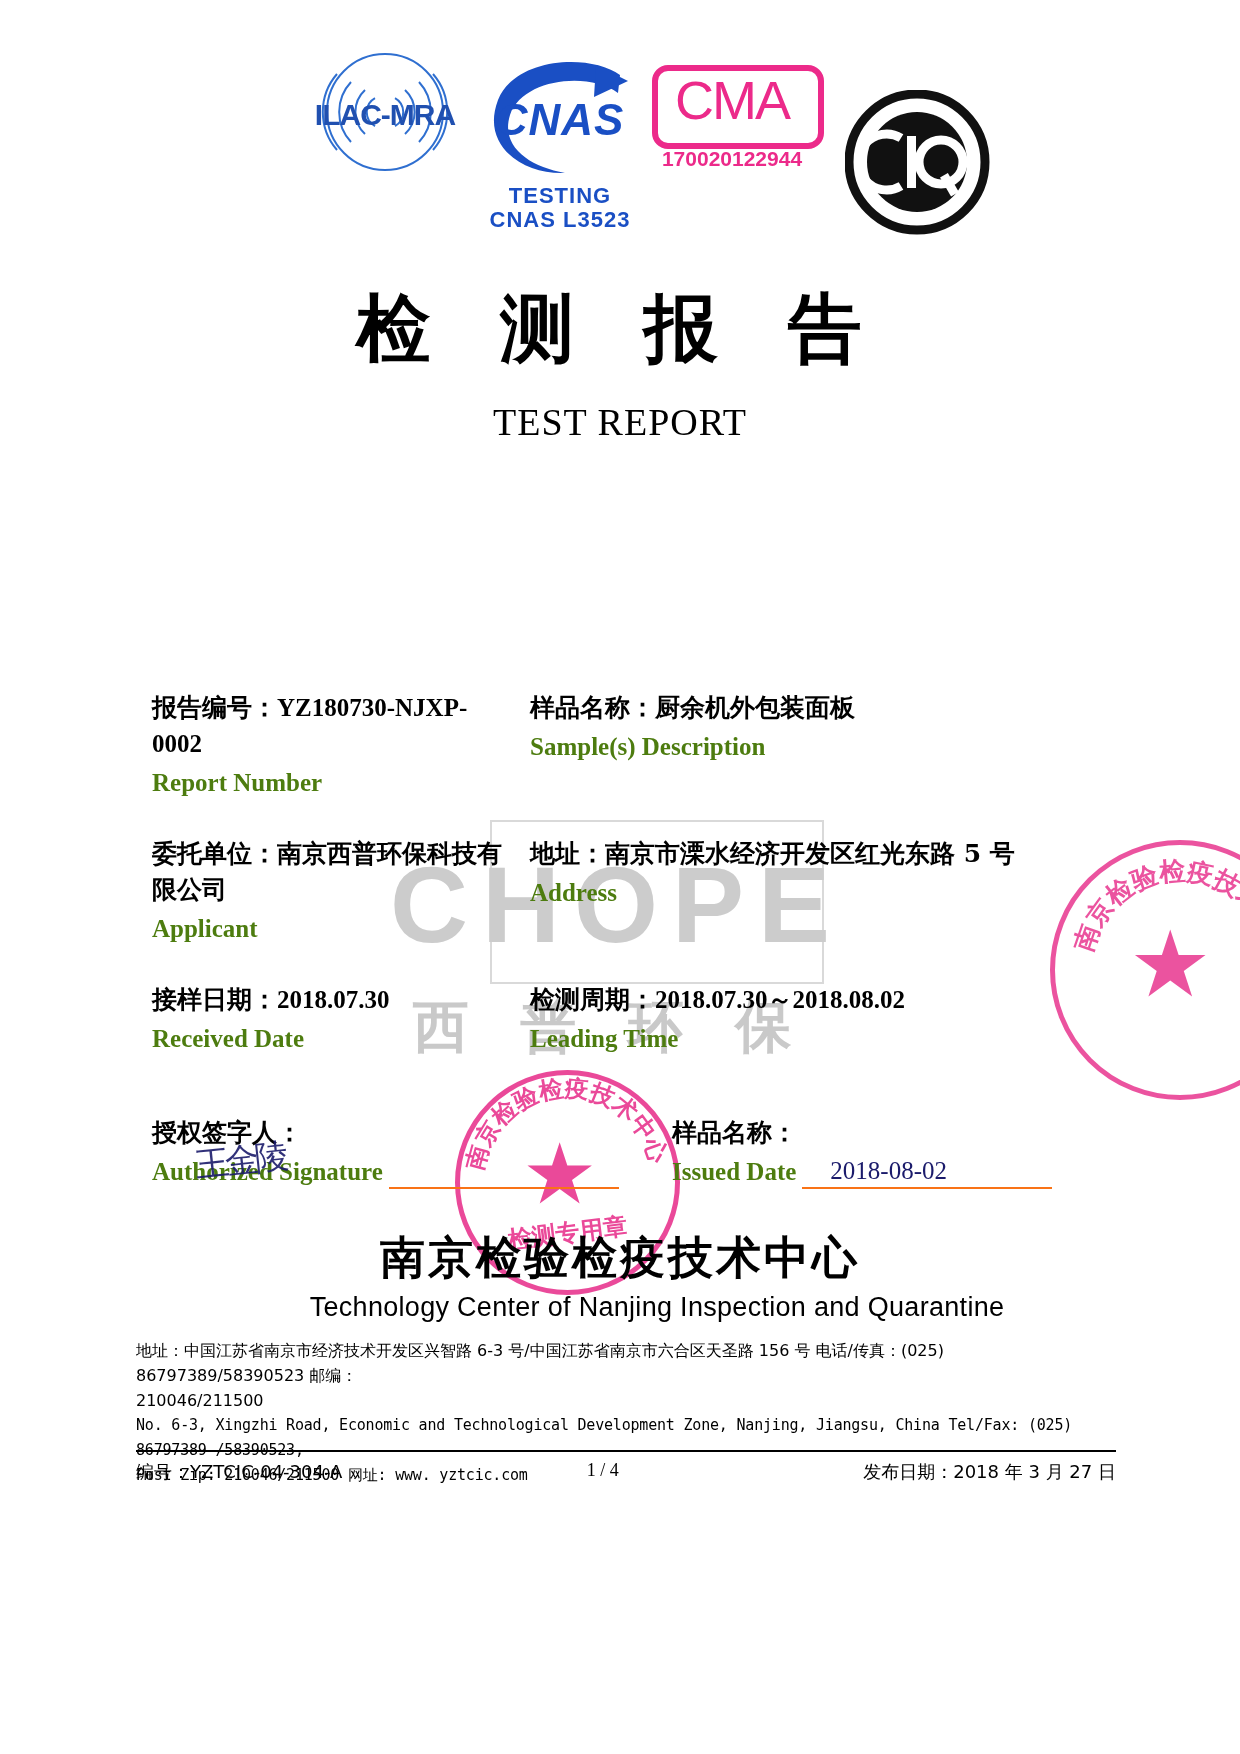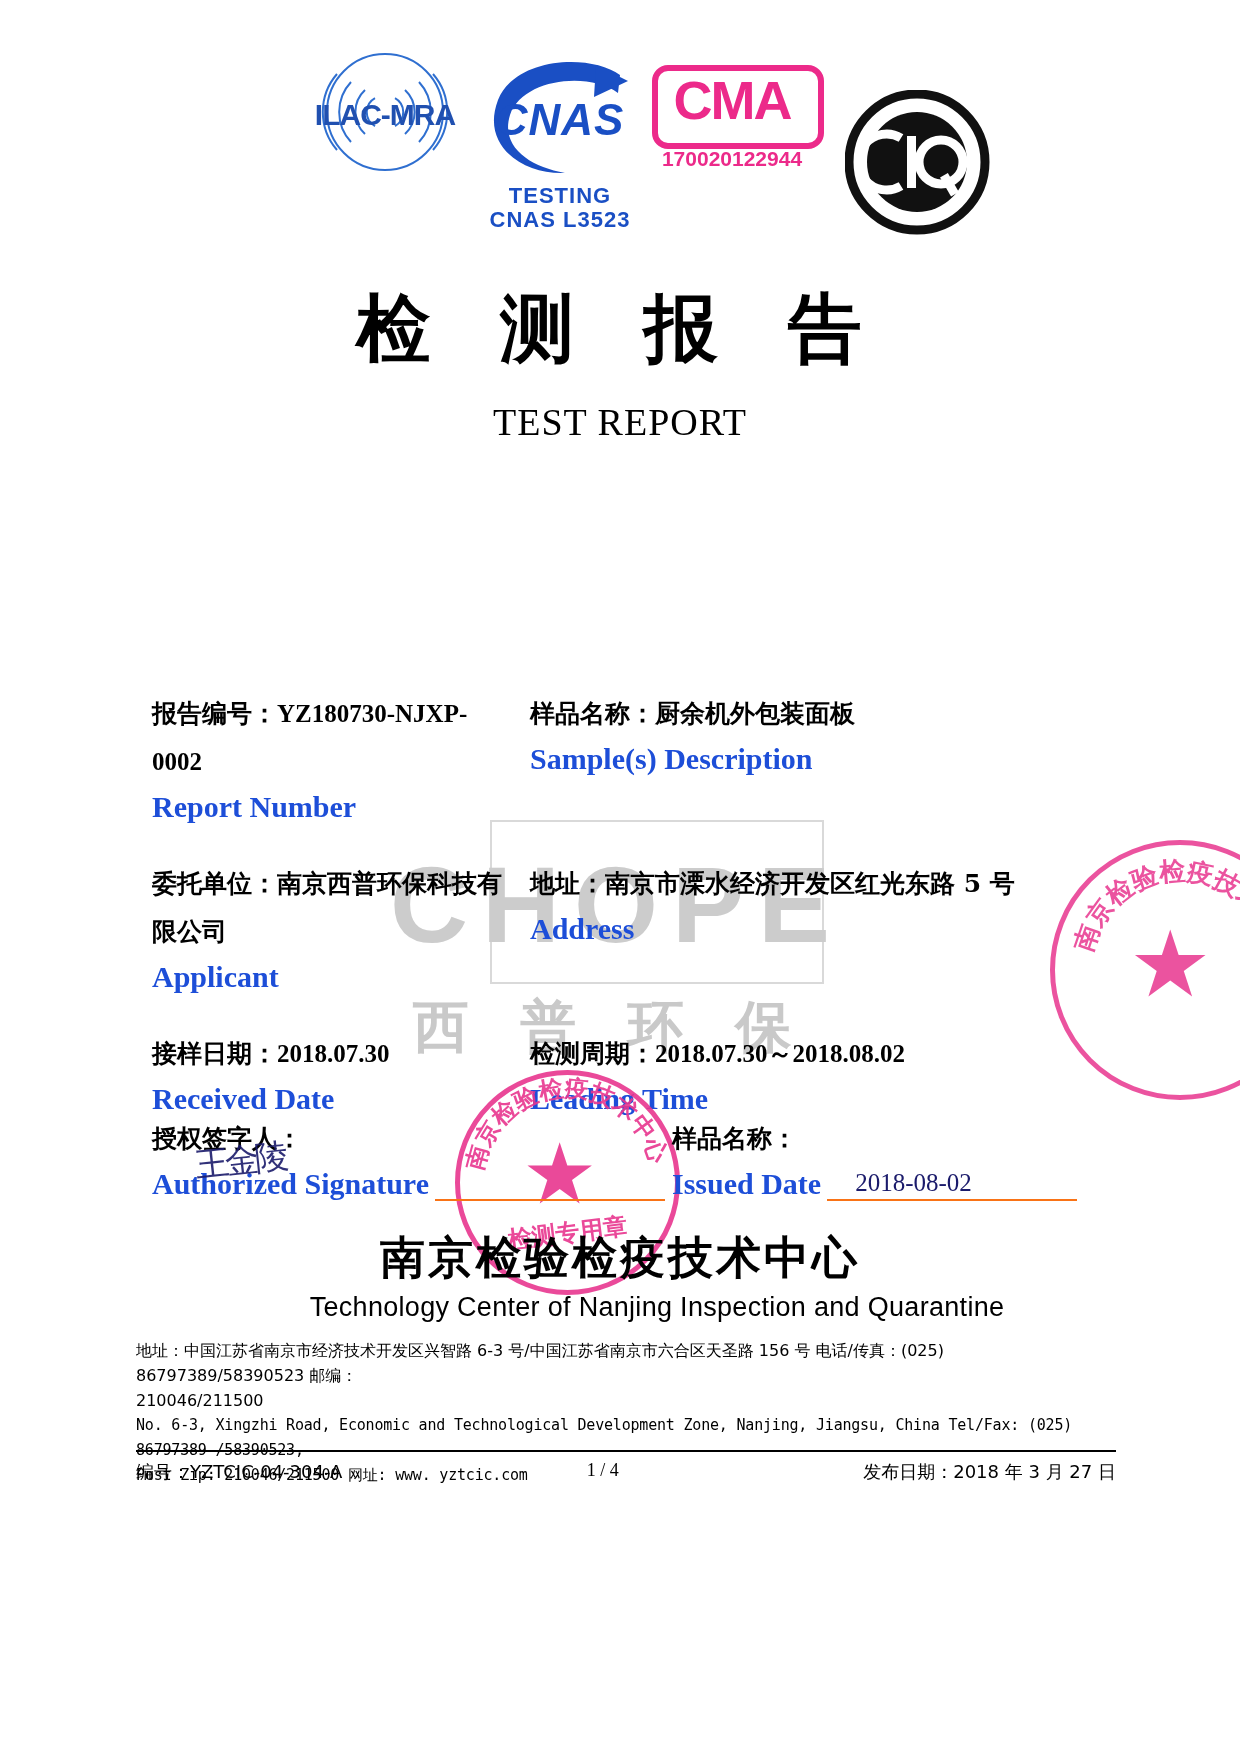--- a/index.html
+++ b/index.html
@@ -103,21 +103,21 @@
     border: 6px solid #ec2a8a;
     border-radius: 16px;
   }
   .logo-cma .cma-word {
     position: absolute;
     left: 0;
     top: 4px;
     width: 160px;
     text-align: center;
     font-family: "Liberation Sans", sans-serif;
-    font-weight: bold;
+    font-weight: normal;
     font-size: 54px;
     color: #ec2a8a;
     letter-spacing: -2px;
   }
   .logo-cma .cma-num {
     position: absolute;
     left: 0;
     top: 82px;
     width: 160px;
     text-align: center;
@@ -276,33 +276,33 @@
   }
   .col {
     box-sizing: border-box;
   }
   .col-left  { width: 510px; padding-left: 152px; }
   .col-right { width: 580px; padding-left: 20px; }
   .lbl-cn {
     font-family: "DejaVu Serif", serif;
     font-size: 25px;
     font-weight: bold;
-    line-height: 48px;
+    line-height: 36px;
     color: #000;
   }
   .lbl-cn .val {
     font-family: "Liberation Serif", serif;
     font-weight: bold;
   }
   .lbl-en {
     font-family: "Liberation Serif", serif;
-    font-size: 30px;
+    font-size: 25px;
     font-weight: bold;
     line-height: 34px;
-    color: #1d4ed8;
+    color: #4d7c0f;
     margin-top: 4px;
   }
 
   
   .sig-row {
     position: absolute;
     top: 1115px;
     left: 0;
     width: 1240px;
     z-index: 5;

